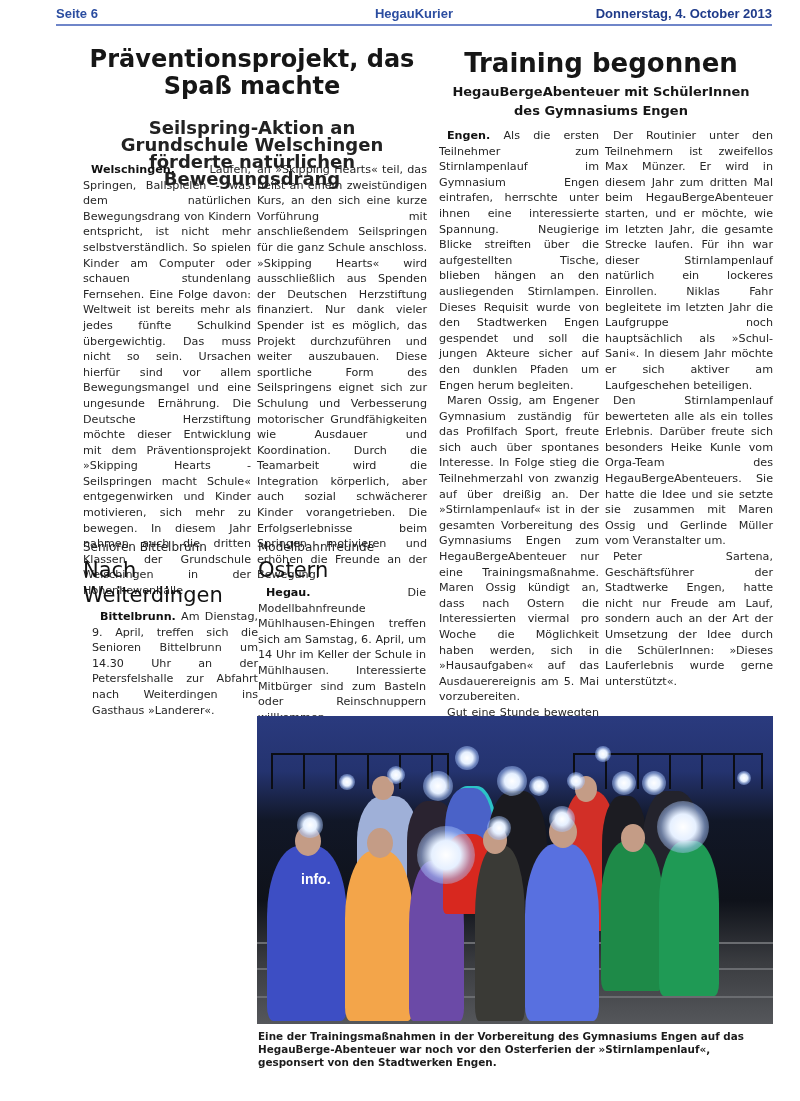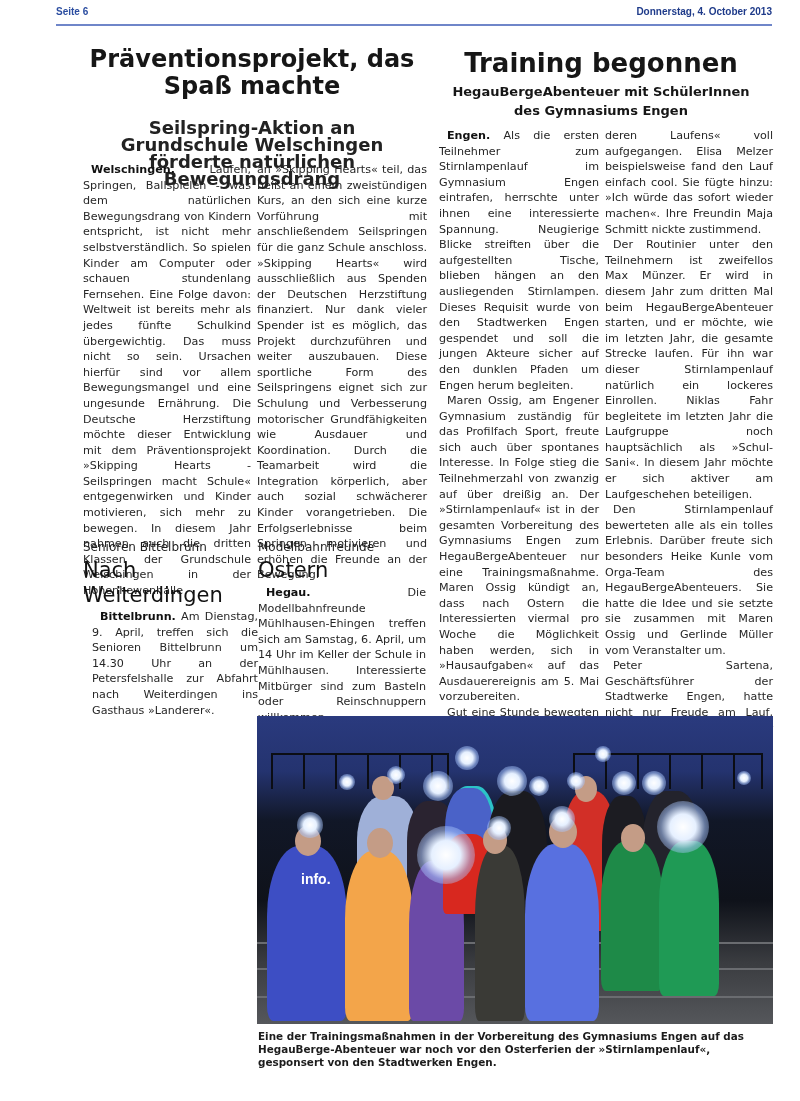--- a/index.html
+++ b/index.html
@@ -1,20 +1,20 @@
 <!DOCTYPE html>
 <html><head>
 <meta charset="utf-8">
 <style>
   * { box-sizing: border-box; margin: 0; padding: 0; }
   html, body { width: 800px; height: 1101px; background: #ffffff; overflow: hidden; }
   body { position: relative; font-family: "DejaVu Sans", "Liberation Sans", sans-serif; color: #1c1c1c; }
 
   .header { position: absolute; left: 56px; top: 4px; width: 716px; height: 22px; border-bottom: 2px solid #6f86c9; }
-  .header span { position: absolute; top: 2px; font-family: "Liberation Sans", sans-serif; font-size: 10px; font-weight: bold; color: #2b4da0; }
+  .header span { position: absolute; top: 2px; font-family: "Liberation Sans", sans-serif; font-size: 13px; font-weight: bold; color: #2b4da0; }
   .h-left { left: 0; }
   .h-center { left: 0; right: 0; text-align: center; }
   .h-right { right: 0; color: #1f3b8a !important; }
 
   .art-title { position: absolute; text-align: center; font-family: "DejaVu Sans", sans-serif; color: #161616; }
   #left-title { left: 82px; top: 46px; width: 340px; font-size: 24px; line-height: 27px; }
   #left-sub { left: 82px; top: 119px; width: 340px; font-size: 18px; font-weight: bold; line-height: 17px; color: #222; }
   #right-title { left: 442px; top: 46px; width: 318px; font-size: 26px; font-weight: bold; line-height: 34px; }
   #right-sub { left: 442px; top: 82px; width: 318px; font-size: 13px; font-weight: bold; line-height: 19px; }
 
@@ -45,20 +45,21 @@
   .lamp { position: absolute; border-radius: 50%; background: radial-gradient(circle, #ffffff 0%, #e6f0ff 35%, rgba(170,200,255,0.55) 60%, rgba(120,150,255,0) 100%); }
   .info-text { position: absolute; left: 44px; top: 155px; color: #fff; font-size: 14px; font-weight: bold; font-family: "Liberation Sans", sans-serif; }
 
   .caption { position: absolute; left: 258px; top: 1030px; width: 516px; font-size: 10.4px; line-height: 13px; font-weight: bold; color: #1c1c1c; }
 </style>
 </head>
 <body>
 
 <div class="header">
   <span class="h-left">Seite 6</span>
+  <span class="h-center">HegauKurier</span>
   <span class="h-right">Donnerstag, 4. October 2013</span>
 </div>
 
 <h1 class="art-title" id="left-title">Präventionsprojekt, das Spaß machte</h1>
 <h2 class="art-title" id="left-sub">Seilspring-Aktion an Grundschule Welschingen förderte natürlichen Bewegungsdrang</h2>
 
 <div class="col" id="colA">
   <p><b>Welschingen.</b> <span>Laufen, Springen, Ballspielen - was dem natürlichen Bewegungsdrang von Kindern entspricht, ist nicht mehr selbstverständlich. So spielen Kinder am Computer oder schauen stundenlang Fernsehen. Eine Folge davon: Weltweit ist bereits mehr als jedes fünfte Schulkind übergewichtig. Das muss nicht so sein. Ursachen hierfür sind vor allem Bewegungsmangel und eine ungesunde Ernährung. Die Deutsche Herzstiftung möchte dieser Entwicklung mit dem Präventionsprojekt »Skipping Hearts - Seilspringen macht Schule« entgegenwirken und Kinder motivieren, sich mehr zu bewegen. In diesem Jahr nahmen auch die dritten Klassen der Grundschule Welschingen in der Hohenhewenhalle</span></p>
 </div>
 <div class="col" id="colB">
@@ -79,21 +80,20 @@
 
 <h1 class="art-title" id="right-title">Training begonnen</h1>
 <h2 class="art-title" id="right-sub">HegauBergeAbenteuer mit SchülerInnen des Gymnasiums Engen</h2>
 
 <div class="col" id="colC">
   <p><b>Engen.</b> <span>Als die ersten Teilnehmer zum Stirnlampenlauf im Gymnasium Engen eintrafen, herrschte unter ihnen eine interessierte Spannung. Neugierige Blicke streiften über die aufgestellten Tische, blieben hängen an den ausliegenden Stirnlampen. Dieses Requisit wurde von den Stadtwerken Engen gespendet und soll die jungen Akteure sicher auf den dunklen Pfaden um Engen herum begleiten.</span></p>
   <p>Maren Ossig, am Engener Gymnasium zuständig für das Profilfach Sport, freute sich auch über spontanes Interesse. In Folge stieg die Teilnehmerzahl von zwanzig auf über dreißig an. Der »Stirnlampenlauf« ist in der gesamten Vorbereitung des Gymnasiums Engen zum HegauBergeAbenteuer nur eine Trainingsmaßnahme. Maren Ossig kündigt an, dass nach Ostern die Interessierten viermal pro Woche die Möglichkeit haben werden, sich in »Hausaufgaben« auf das Ausdauerereignis am 5. Mai vorzubereiten.</p>
   <p>Gut eine Stunde bewegten sich mit durchschnittlich 8,5 Stundenkilometern rund 38 tanzende Lichter um Engen. Nimmt man die Reaktionen während und nach dem Lauf, ist das Konzept des »etwas an-</p>
 </div>
 <div class="col" id="colD">
-  <p style="text-indent:0">deren Laufens« voll aufgegangen. Elisa Melzer beispielsweise fand den Lauf einfach cool. Sie fügte hinzu: »Ich würde das sofort wieder machen«. Ihre Freundin Maja Schmitt nickte zustimmend.</p>
   <p>Der Routinier unter den Teilnehmern ist zweifellos Max Münzer. Er wird in diesem Jahr zum dritten Mal beim HegauBergeAbenteuer starten, und er möchte, wie im letzten Jahr, die gesamte Strecke laufen. Für ihn war dieser Stirnlampenlauf natürlich ein lockeres Einrollen. Niklas Fahr begleitete im letzten Jahr die Laufgruppe noch hauptsächlich als »Schul-Sani«. In diesem Jahr möchte er sich aktiver am Laufgeschehen beteiligen.</p>
   <p>Den Stirnlampenlauf bewerteten alle als ein tolles Erlebnis. Darüber freute sich besonders Heike Kunle vom Orga-Team des HegauBergeAbenteuers. Sie hatte die Idee und sie setzte sie zusammen mit Maren Ossig und Gerlinde Müller vom Veranstalter um.</p>
   <p>Peter Sartena, Geschäftsführer der Stadtwerke Engen, hatte nicht nur Freude am Lauf, sondern auch an der Art der Umsetzung der Idee durch die SchülerInnen: »Dieses Lauferlebnis wurde gerne unterstützt«.</p>
 </div>
 
 <div class="photo" title="Gruppe von Läufern mit Stirnlampen bei Nacht">
   <div class="fence" style="left:14px; width:178px;"></div>
   <div class="fence" style="left:316px; width:190px;"></div>
   <div class="step" style="top:226px;"></div>
   <div class="step" style="top:252px;"></div>

